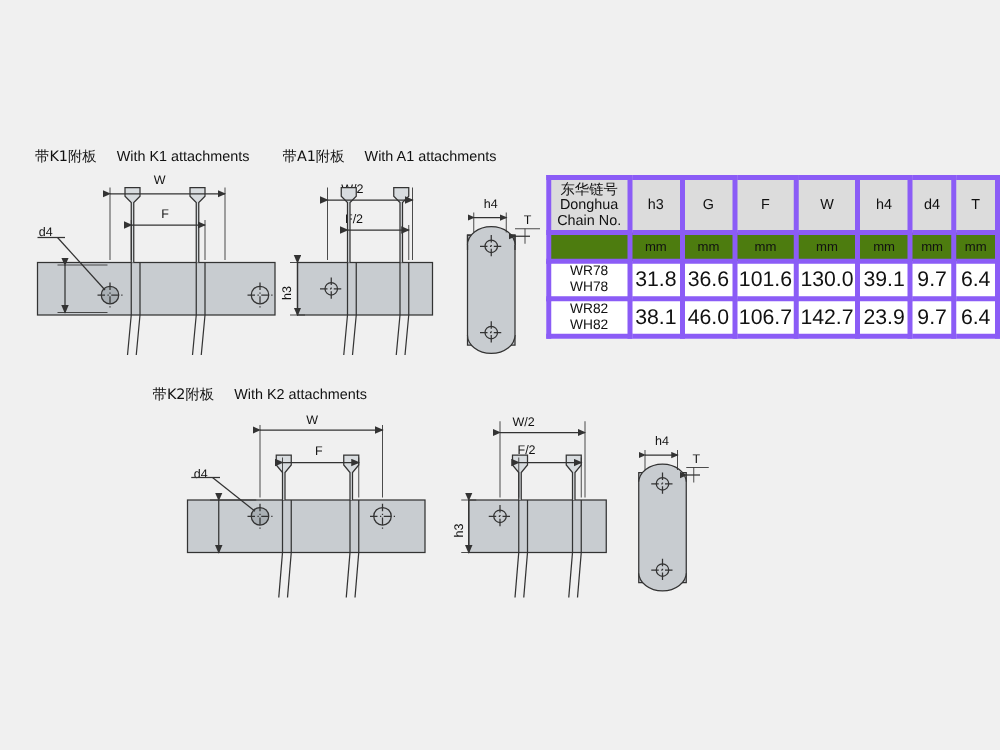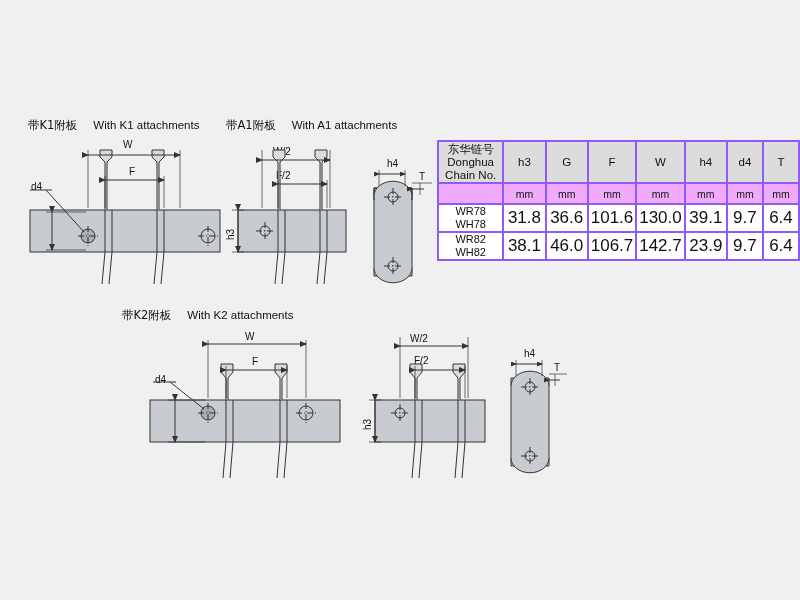--- a/index.html
+++ b/index.html
@@ -44,35 +44,35 @@
   
   .spec-table {
     position: absolute;
     left: 437px;
     top: 140px;
     border-collapse: collapse;
     font-size: 11px;
     background: #ffffff;
   }
   .spec-table th, .spec-table td {
-    border: 2px solid #8b5cf6;
+    border: 4px solid #8b5cf6;
     text-align: center;
     padding: 0;
     font-weight: normal;
     color: #111;
   }
   .spec-table .hdr-main th {
     background: #dcdcdc;
     height: 40px;
     line-height: 13px;
     font-size: 11.5px;
     padding: 0 4px;
   }
   .spec-table .hdr-unit th {
-    background: #f0abfc;
+    background: #4d7c0f;
     height: 19px;
     font-size: 10.5px;
   }
   .spec-table td {
     height: 20px;
     background: #ffffff;
     font-size: 17px;
   }
   .spec-table td.namecell {
     font-size: 11px;

